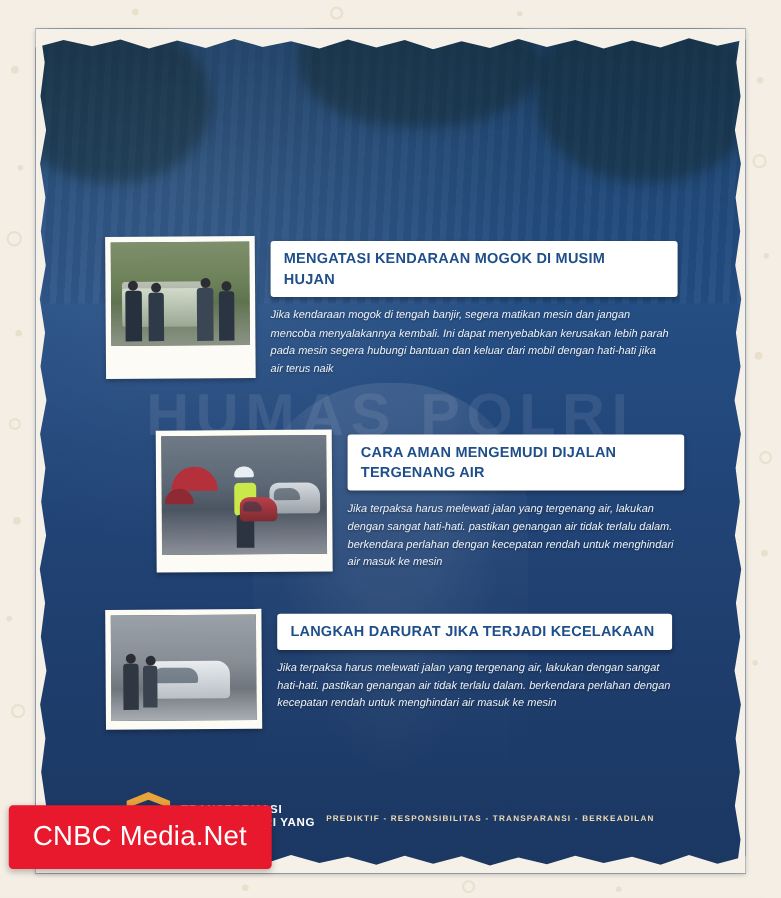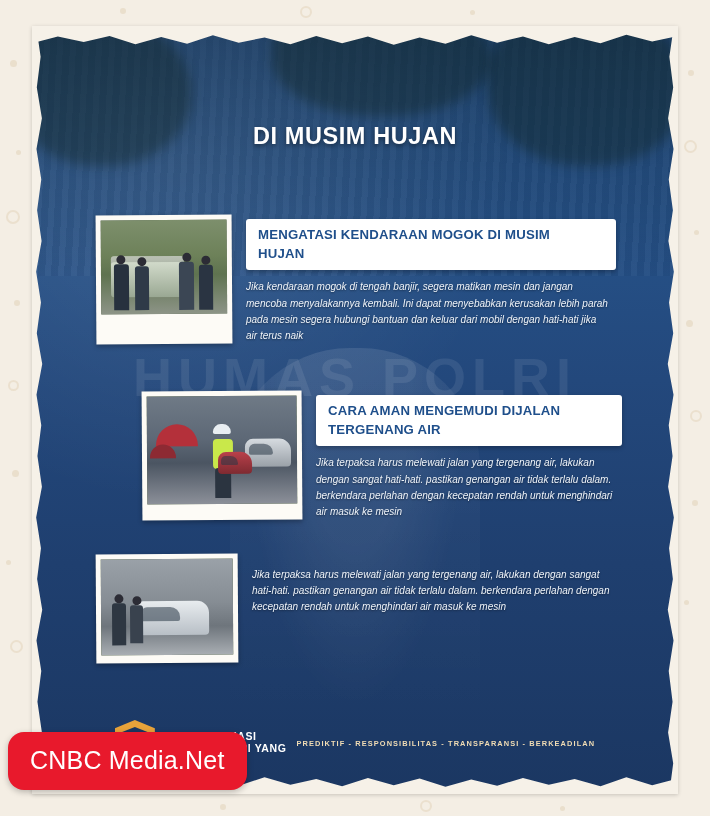--- a/index.html
+++ b/index.html
@@ -303,21 +303,21 @@
   
   .badge {
     position: absolute;
     left: 8px;
     bottom: 26px;
     background: #e8192c;
     color: #ffffff;
     font-size: 25px;
     font-weight: 400;
     padding: 14px 22px 15px 22px;
-    border-radius: 16px;
+    border-radius: 4px;
     letter-spacing: .2px;
     box-shadow: 0 2px 6px rgba(0,0,0,.25);
   }
 </style>
 </head>
 <body>
 
 <div class="page">
 
   <div class="confetti">
@@ -348,21 +348,20 @@
 
     <div class="photo-wash"></div>
     <div class="tree-blob" style="left:-20px;top:-10px;width:180px;height:150px;"></div>
     <div class="tree-blob" style="right:-10px;top:-20px;width:200px;height:160px;"></div>
     <div class="tree-blob" style="left:240px;top:-30px;width:220px;height:120px;"></div>
 
     <div class="silhouette"></div>
     <div class="watermark">HUMAS POLRI</div>
 
     <div class="headline">
-      <span class="l2">DI MUSIM HUJAN</span>
     </div>
 
     <div class="tip tip-1">
       <div class="thumb-wrap">
         <div class="thumb t1">
           <div class="ph1"></div>
           <div class="fig" style="left:10%;width:15px;height:46px;background:#27313e;">
               <i></i>
             </div>
           <div class="fig" style="left:27%;width:14px;height:44px;background:#2f3a48;">
@@ -408,20 +407,21 @@
           <div class="car" style="left:26%;top:44%;width:74px;height:34px;"></div>
           <div class="fig" style="left:8%;bottom:10%;width:14px;height:42px;background:#2e3742;">
               <i></i>
             </div>
           <div class="fig" style="left:22%;bottom:12%;width:13px;height:38px;background:#39424e;">
               <i></i>
             </div>
         </div>
       </div>
       <div class="tip-body">
+        <div class="tip-title">LANGKAH DARURAT JIKA TERJADI KECELAKAAN</div>
         <div class="tip-desc">Jika terpaksa harus melewati jalan yang tergenang air, lakukan dengan sangat hati-hati. pastikan genangan air tidak terlalu dalam. berkendara perlahan dengan kecepatan rendah untuk menghindari air masuk ke mesin</div>
       </div>
     </div>
 
     <div class="footer">
       <div class="emblem">
         <div class="shield"></div>
         <div class="inner"></div>
         <div class="star">★</div>
       </div>

